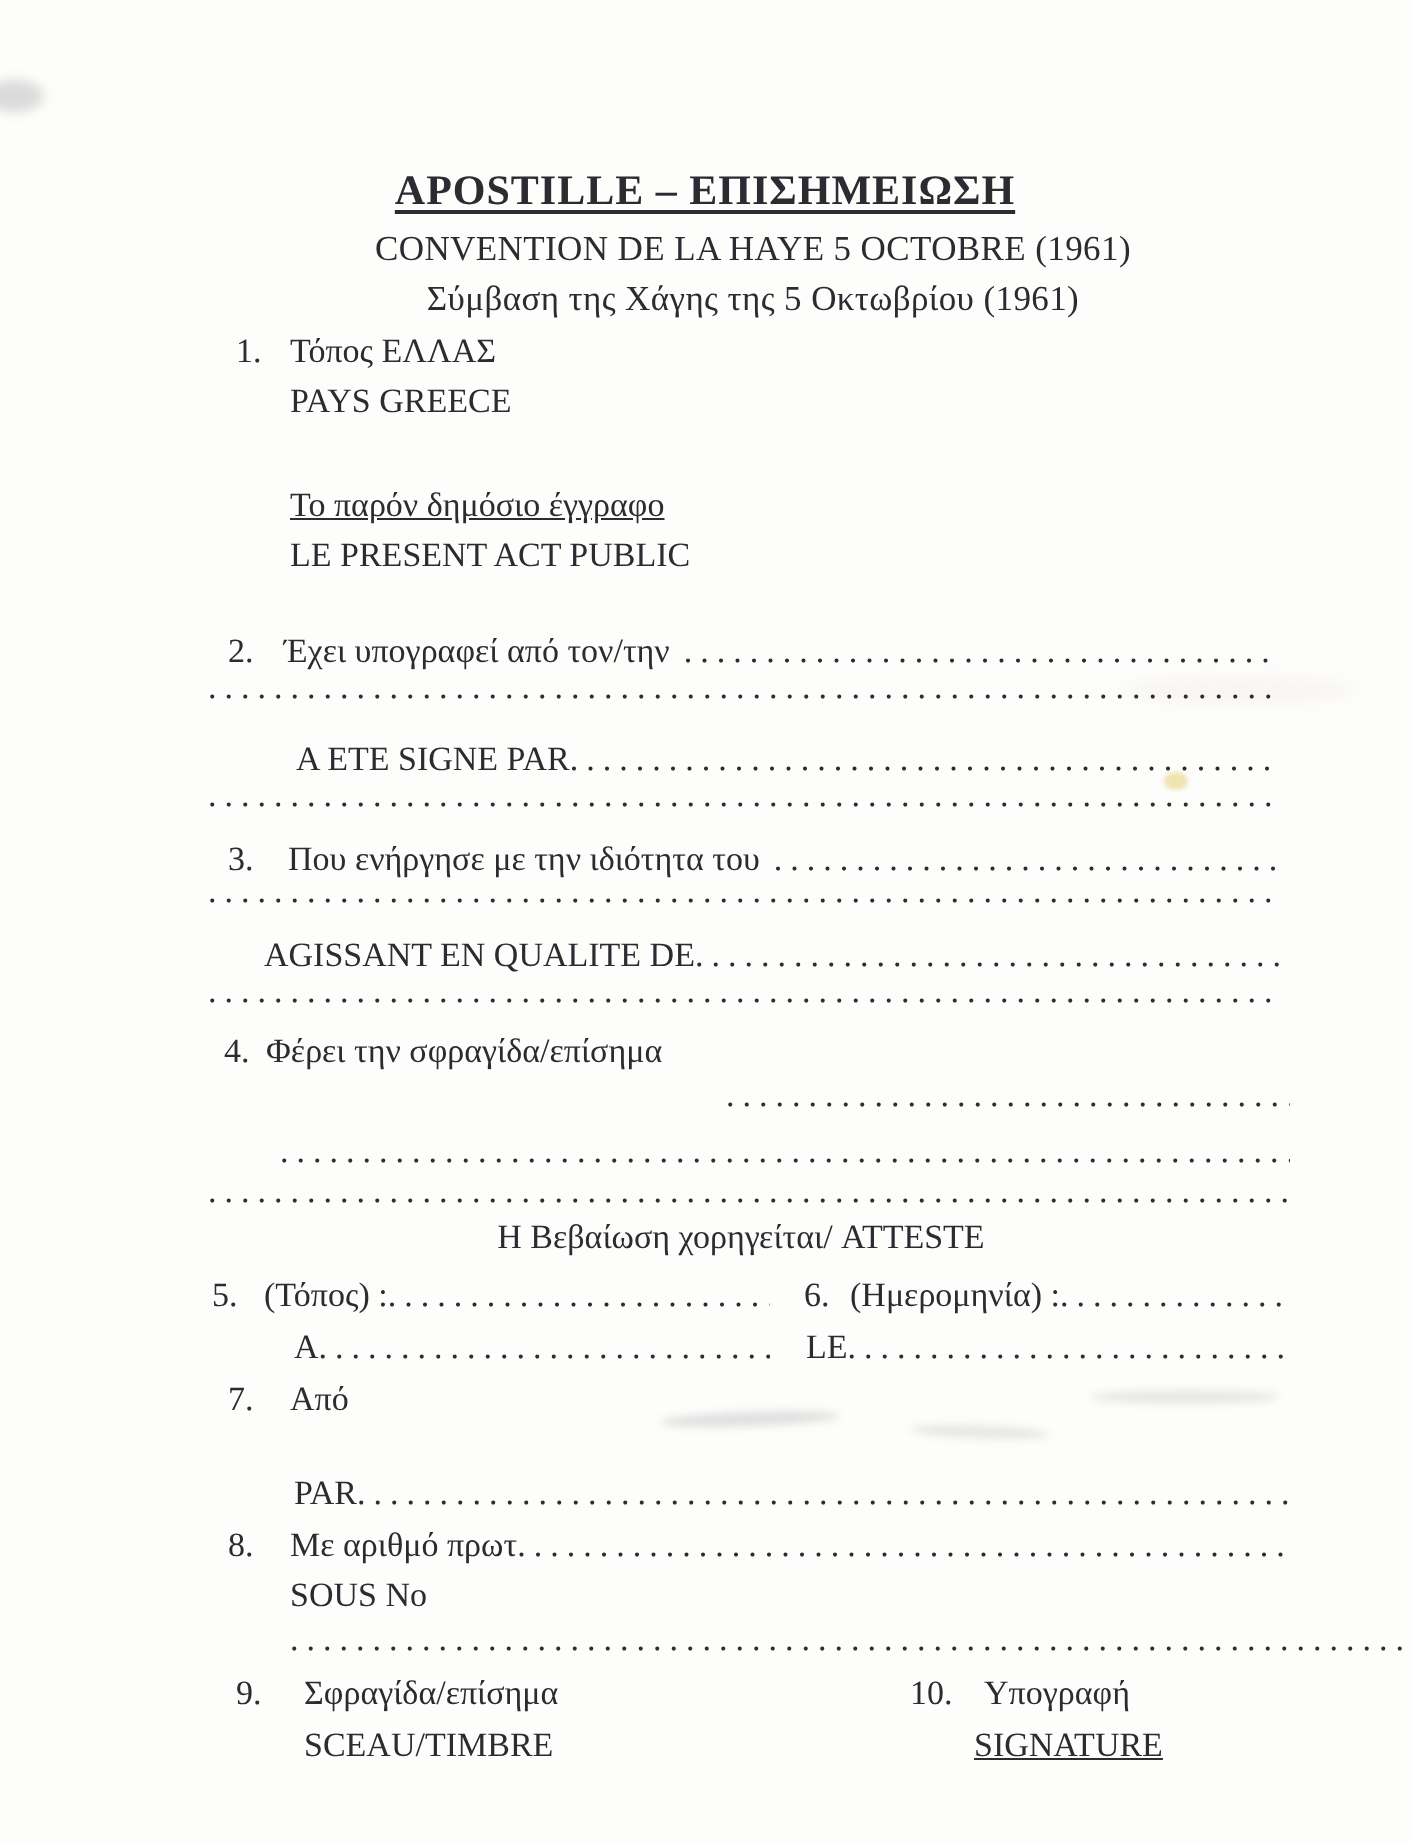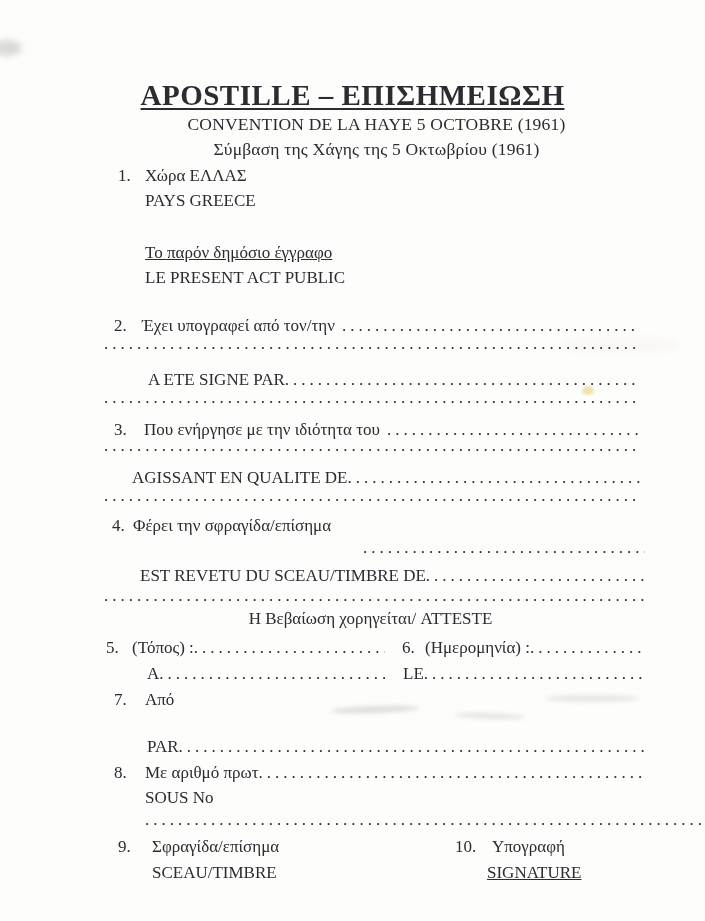--- a/index.html
+++ b/index.html
@@ -22,21 +22,21 @@
     font-size:17px;
     line-height:22px;
     white-space:nowrap;
   }
   .center{
     left:0;width:705px;
     justify-content:center;
     text-align:center;
   }
   .title{
-    font-size:29px;
+    font-size:21px;
     font-weight:bold;
     letter-spacing:0.5px;
     justify-content:center;
   }
   .title .u{
     text-decoration:underline;
     text-decoration-thickness:2px;
     text-underline-offset:3px;
   }
   .sub{font-size:17.5px;letter-spacing:0.2px;padding-left:24px;}
@@ -72,21 +72,21 @@
   <div class="artifact a6"></div>
 
   <div class="row center title" style="top:84px;">
     <span class="u">APOSTILLE – ΕΠΙΣΗΜΕΙΩΣΗ</span>
   </div>
   <div class="row center sub" style="top:113px;">CONVENTION DE LA HAYE 5 OCTOBRE (1961)</div>
   <div class="row center sub" style="top:138px;">Σύμβαση της Χάγης της 5 Οκτωβρίου (1961)</div>
 
   <div class="row" style="left:118px;top:165px;">
     <span class="num" style="width:27px;">1.</span>
-    <span class="lbl">Χώρα ΕΛΛΑΣ</span>
+    <span class="lbl">Τόπος ΕΛΛΑΣ</span>
   </div>
   <div class="row" style="left:145px;top:190px;">PAYS GREECE</div>
 
   <div class="row" style="left:145px;top:242px;text-decoration:underline;">Το παρόν δημόσιο έγγραφο</div>
   <div class="row" style="left:145px;top:267px;">LE PRESENT ACT PUBLIC</div>
 
   <div class="row" style="left:114px;top:315px;width:526px;">
     <span class="num" style="width:28px;">2.</span>
     <span class="lbl">Έχει υπογραφεί από τον/την</span>
     <span class="dots gap">..................................................................................................................................</span>
@@ -119,21 +119,20 @@
   </div>
 
   <div class="row" style="left:112px;top:515px;">
     <span class="num" style="width:21px;">4.</span>
     <span class="lbl">Φέρει την σφραγίδα/επίσημα</span>
   </div>
   <div class="row" style="left:363px;top:537px;width:282px;">
     <span class="dots">..................................................................................................................................</span>
   </div>
   <div class="row" style="left:140px;top:565px;width:505px;">
-    <span class="lbl">EST REVETU DU SCEAU/TIMBRE DE</span>
     <span class="dots">..................................................................................................................................</span>
   </div>
   <div class="row" style="left:104px;top:585px;width:541px;">
     <span class="dots">..................................................................................................................................</span>
   </div>
 
   <div class="row center" style="top:608px;padding-left:18px;">Η Βεβαίωση χορηγείται/ ATTESTE</div>
 
   <div class="row" style="left:106px;top:637px;width:279px;">
     <span class="num" style="width:26px;">5.</span>

